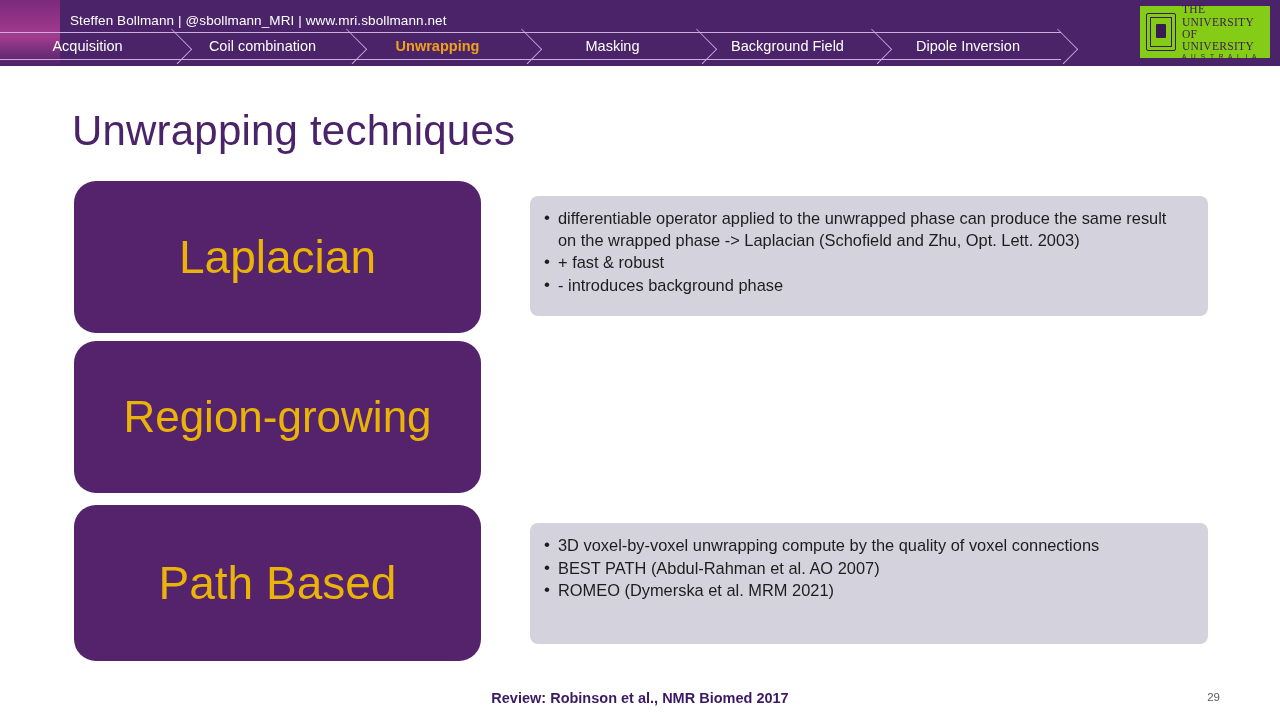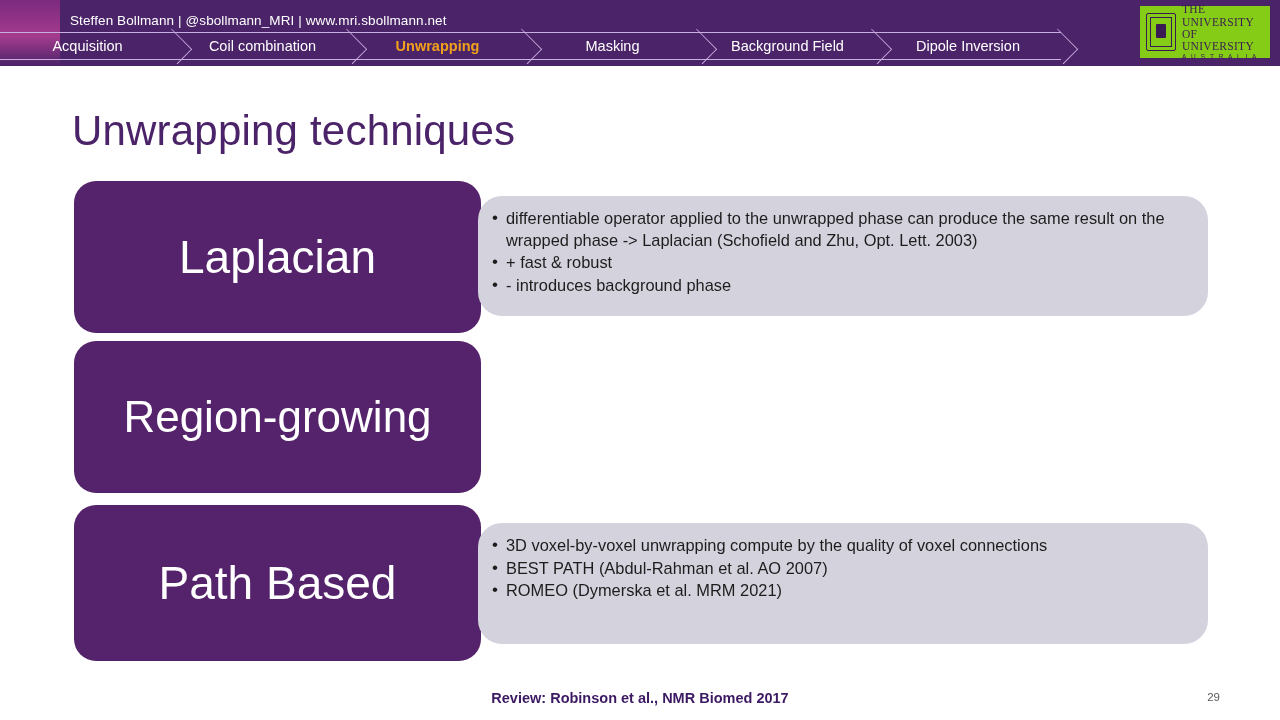--- a/index.html
+++ b/index.html
@@ -83,28 +83,28 @@
   
   .row { position: absolute; left: 74px; width: 1134px; }
   .row-1 { top: 181px; height: 152px; }
   .row-2 { top: 341px; height: 152px; }
   .row-3 { top: 505px; height: 156px; }
 
   .tag {
     position: absolute; left: 0; top: 0; width: 407px; height: 100%;
     background: #55236b; border-radius: 22px;
     display: flex; align-items: center; justify-content: center;
-    color: #ffffff; font-size: 46px; line-height: 1.05; text-align: center;
+    color: #eab308; font-size: 46px; line-height: 1.05; text-align: center;
     padding: 0 12px;
   }
   .tag.two-line { font-size: 44px; }
 
   .panel {
-    position: absolute; right: 0; top: 11px; width: 730px;
-    background: #d4d2dd; border-radius: 24px;
+    position: absolute; right: 0; top: 11px; width: 678px;
+    background: #d4d2dd; border-radius: 8px;
     padding: 12px 32px 12px 14px;
   }
   .panel-1 { top: 15px; height: 120px; }
   .panel-2 { top: 26px; height: 116px; }
   .panel-3 { top: 18px; height: 121px; }
 
   .panel ul { list-style: none; }
   .panel li {
     position: relative; padding-left: 14px;
     color: #1d1d1d; font-size: 16.4px; line-height: 1.32;

